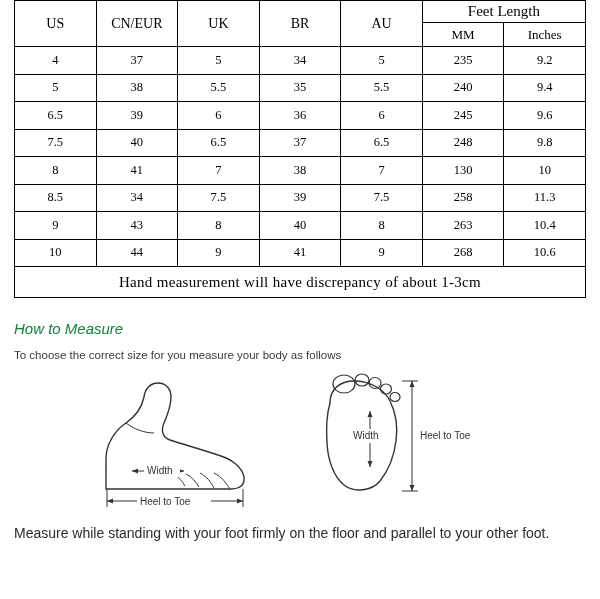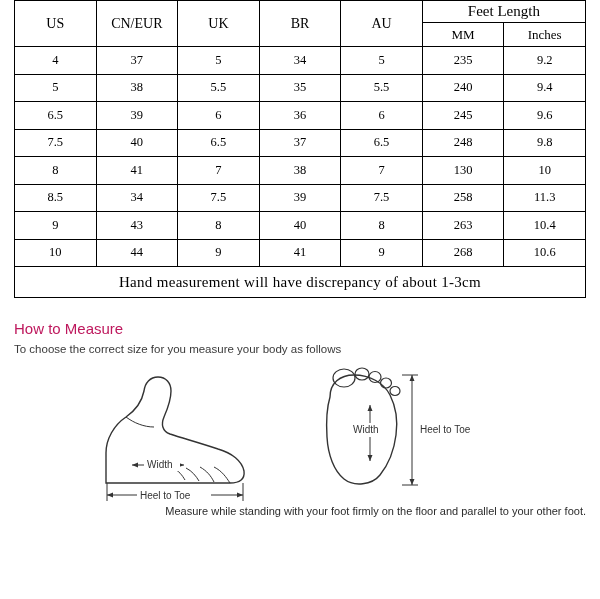--- a/index.html
+++ b/index.html
@@ -71,41 +71,42 @@
   }
   .reference-note {
     font-family: "Liberation Serif", serif;
     font-weight: bold;
     font-size: 13px;
     margin-top: 14px;
     letter-spacing: 0.2px;
   }
   .how-title {
     font-size: 15px;
-    color: #be185d;
+    color: #15803d;
     margin-top: 22px;
+    font-style: italic;
   }
   .how-sub {
     font-size: 11.5px;
     color: #3a3a3a;
-    margin-top: 6px;
+    margin-top: 12px;
   }
   .figures {
     position: relative;
     margin-top: 6px;
     height: 140px;
   }
   .figures svg {
     display: block;
   }
   .footer-note {
-    text-align: right;
-    font-size: 11px;
+    text-align: left;
+    font-size: 14px;
     color: #2b2b2b;
-    margin-top: 4px;
+    margin-top: 18px;
   }
   .fig-label {
     font-size: 10px;
     fill: #333333;
     font-family: "Liberation Sans", sans-serif;
   }
 </style>
 </head>
 <body>
 

